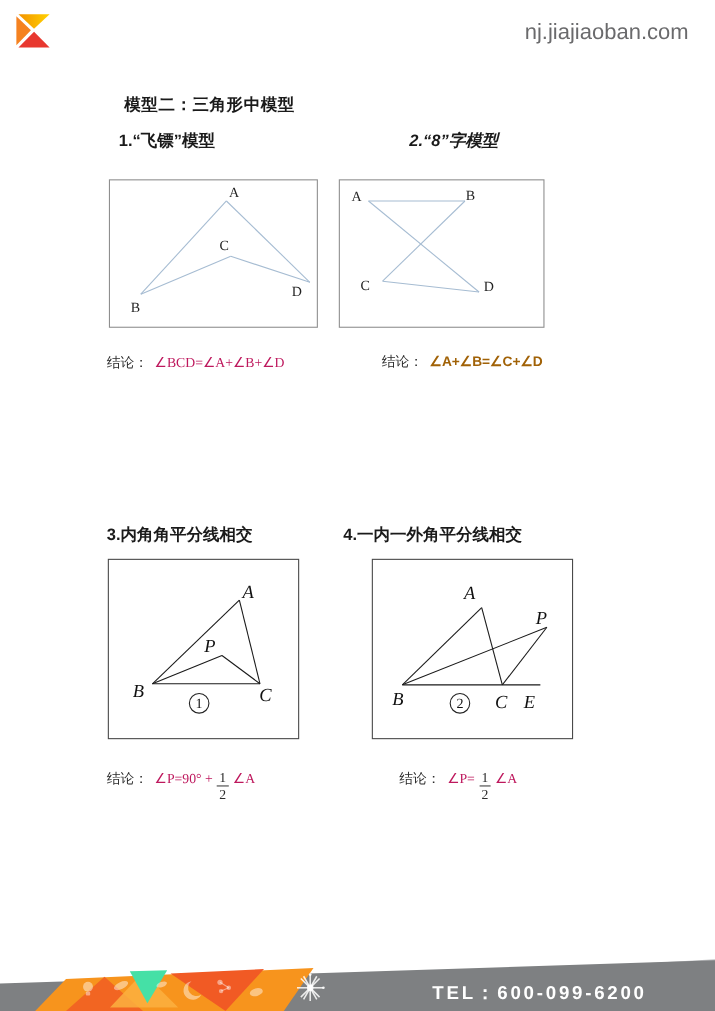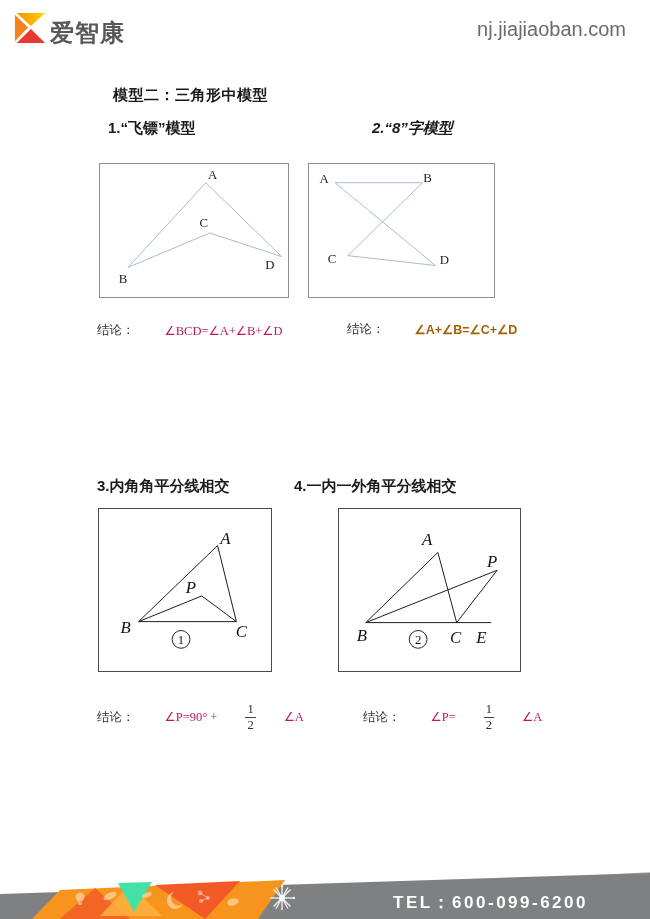--- a/index.html
+++ b/index.html
@@ -7,33 +7,33 @@
         font-family:"Liberation Sans",sans-serif;color:#1a1a1a;}
   
   .logo-mark{position:absolute;left:13px;top:11px;width:34px;height:34px;}
   .brand-text{position:absolute;left:50px;top:17px;font-size:24px;font-weight:700;
               color:#595757;letter-spacing:1px;}
   .site-url{position:absolute;right:24px;top:18px;font-size:20px;font-weight:400;color:#6a6a6c;}
   
   .doc-title{position:absolute;left:113px;top:86px;font-size:15px;font-weight:700;letter-spacing:.5px;}
   .h-sec{position:absolute;font-size:15px;font-weight:700;}
   .h1a{left:108px;top:119px;} .h1b{left:372px;top:119px;font-style:italic;}
-  .h2a{left:97px;top:477px;} .h2b{left:294px;top:477px;}
+  .h2a{left:97px;top:477px;} .h2b{left:312px;top:477px;}
   
   .fig{position:absolute;box-sizing:border-box;background:#fff;}
   .fig svg{display:block;width:100%;height:100%;}
   .fig1{left:99px;top:163px;width:190px;height:135px;border:1px solid #8f8f8f;}
   .fig2{left:308px;top:163px;width:187px;height:135px;border:1px solid #8f8f8f;}
   .fig3{left:98px;top:508px;width:174px;height:164px;border:1px solid #4a4a4a;}
   .fig4{left:338px;top:508px;width:183px;height:164px;border:1px solid #4a4a4a;}
   .lblserif{font-family:"Liberation Serif",serif;font-size:13px;fill:#222;}
   .lblit{font-family:"Liberation Serif",serif;font-style:italic;font-size:17px;fill:#111;}
   .badge-num{font-family:"Liberation Serif",serif;font-size:13px;fill:#111;}
   
-  .concl{position:absolute;display:flex;align-items:center;white-space:nowrap;gap:24px;}
+  .concl{position:absolute;display:flex;white-space:nowrap;}
   .concl .cn{font-family:"Liberation Serif",serif;font-size:12.5px;color:#2b2b2b;margin-right:6px;}
   .formula-serif{font-family:"Liberation Serif",serif;font-size:12.5px;color:#be185d;}
   .formula-sans{font-family:"Liberation Sans",sans-serif;font-size:12.5px;font-weight:600;color:#a16207;}
   .c1{left:97px;top:322px;} .c2{left:347px;top:321px;}
   .c3{left:97px;top:700px;height:34px;} .c4{left:363px;top:700px;height:34px;}
   .frac{display:inline-flex;flex-direction:column;align-items:center;
         font-family:"Liberation Serif",serif;font-size:12.5px;line-height:1.15;
         margin:0 4px;color:#2b2b2b;}
   .frac .den{border-top:1px solid #444;padding:0 2px;}
   .frac .num{padding:0 2px;}
@@ -51,21 +51,20 @@
     <defs>
       <linearGradient id="goldgrad" x1="0" y1="0" x2="1" y2="0">
         <stop offset="0" stop-color="#f39200"></stop>
           <stop offset="1" stop-color="#ffd200"></stop>
       </linearGradient>
     </defs>
     <polygon points="4,2 34,2 19,16" fill="url(#goldgrad)"></polygon>
     <polygon points="2,4 16,17.5 2,32" fill="#f58220"></polygon>
     <polygon points="4,34 19,19 34,34" fill="#e8382f"></polygon>
   </svg>
-  <div class="brand-text">爱智康</div>
   <div class="site-url">nj.jiajiaoban.com</div>
 
   <div class="doc-title">模型二：三角形中模型</div>
   <div class="h-sec h1a">1.“飞镖”模型</div>
   <div class="h-sec h1b">2.“8”字模型</div>
 
   <div class="fig fig1">
     <svg viewBox="0 0 190 135">
       <g stroke="#a6bcd2" stroke-width="1" fill="none">
         <line x1="28" y1="105" x2="107" y2="19"></line>

